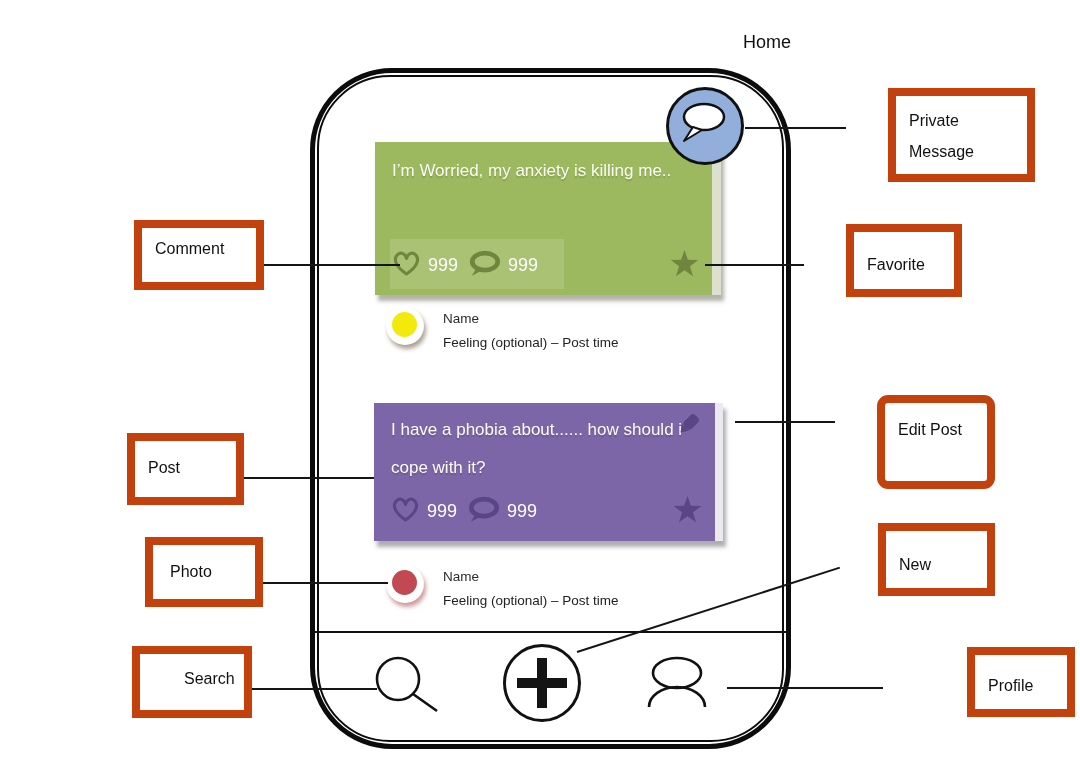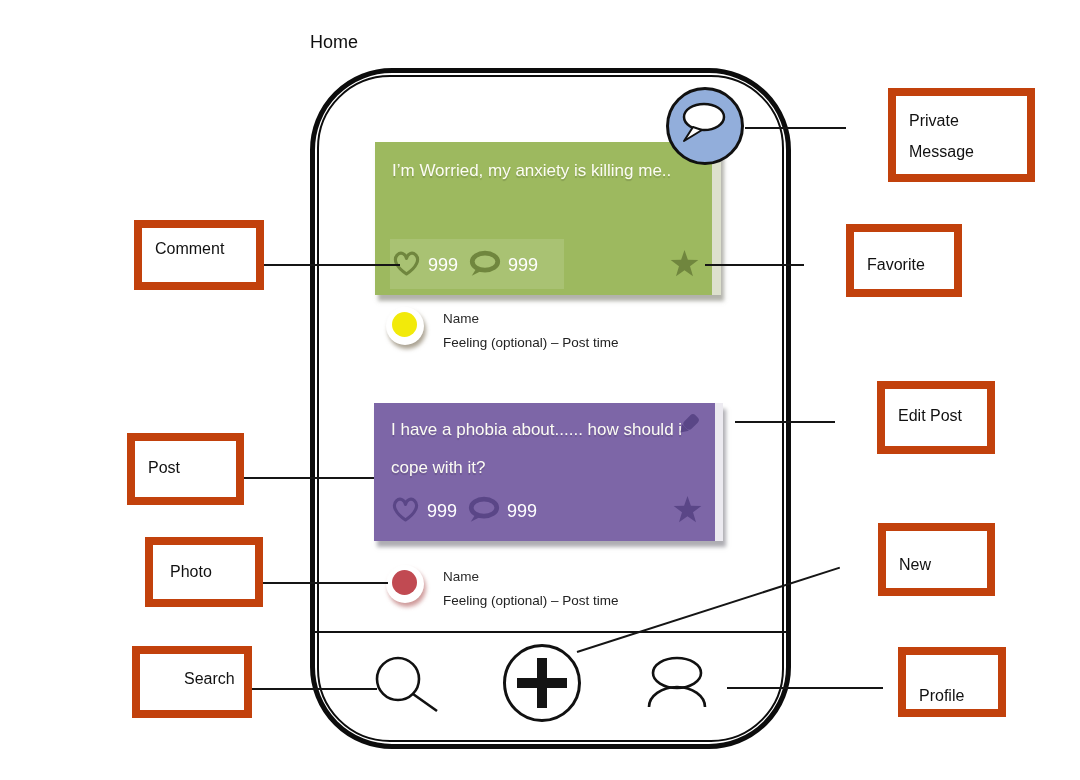--- a/index.html
+++ b/index.html
@@ -15,49 +15,49 @@
     border:5px solid #0c0c0c; border-radius:82px; box-sizing:border-box;
     background:#fff; z-index:1;
   }
   .phone-inner {
     left:317px; top:75px; width:467px; height:667px;
     border:2px solid #0c0c0c; border-radius:73px; box-sizing:border-box; z-index:1;
   }
 
   
   .home-title {
-    left:310px; top:32px; width:481px; text-align:left;
+    left:310px; top:32px; width:481px; text-align:right;
     font-size:18px; color:#0f0f0f; z-index:2;
   }
 
   
   .cline { position:absolute; height:2px; background:#151515; z-index:5; }
   .cline-diag {
     position:absolute; left:577px; top:651px; width:276px; height:2px;
     background:#151515; transform:rotate(-17.8deg); transform-origin:0 50%; z-index:5;
   }
 
   
   .callout {
     position:absolute; background:#ffffff; border:8px solid #c2410c;
     box-sizing:border-box; overflow:hidden; z-index:6; font-size:16px;margin-left:42px;
   }
   .callout .ln { padding-left:13px; line-height:31px; white-space:nowrap; }
 
   .co-pm      { left:846px; top:88px;  width:147px; height:94px; padding-top:9px; }
   .co-like    { left:92px;  top:220px; width:130px; height:70px; padding-top:5px; }
   .co-fav     { left:804px; top:224px; width:116px; height:73px; padding-top:17px; }
-  .co-edit    { left:835px; top:381px; width:118px; height:73px; padding-top:11px; }
+  .co-edit    { left:835px; top:395px; width:118px; height:94px; padding-top:11px;border-radius:11px; }
   .co-post    { left:85px;  top:433px; width:117px; height:72px; padding-top:11px; }
   .co-photo   { left:103px; top:537px; width:118px; height:70px; padding-top:11px; }
   .co-photo .ln { padding-left:17px; }
   .co-new     { left:836px; top:523px; width:117px; height:73px; padding-top:18px; }
   .co-search  { left:90px;  top:646px; width:120px; height:72px; padding-top:8px; }
   .co-search .ln { line-height:33px;padding-left:44px; }
-  .co-profile { left:856px; top:647px; width:108px; height:70px; padding-top:25px; }
+  .co-profile { left:925px; top:647px; width:108px; height:70px; padding-top:15px; }
 
   
   .msg-circle {
     left:666px; top:87px; width:78px; height:78px; border-radius:50%;
     background:#92aedb; border:3px solid #111; box-sizing:border-box; z-index:4;
   }
 
   
   .post { position:absolute; box-sizing:border-box; color:#fcfcf4; z-index:3; }
   .post-green {

